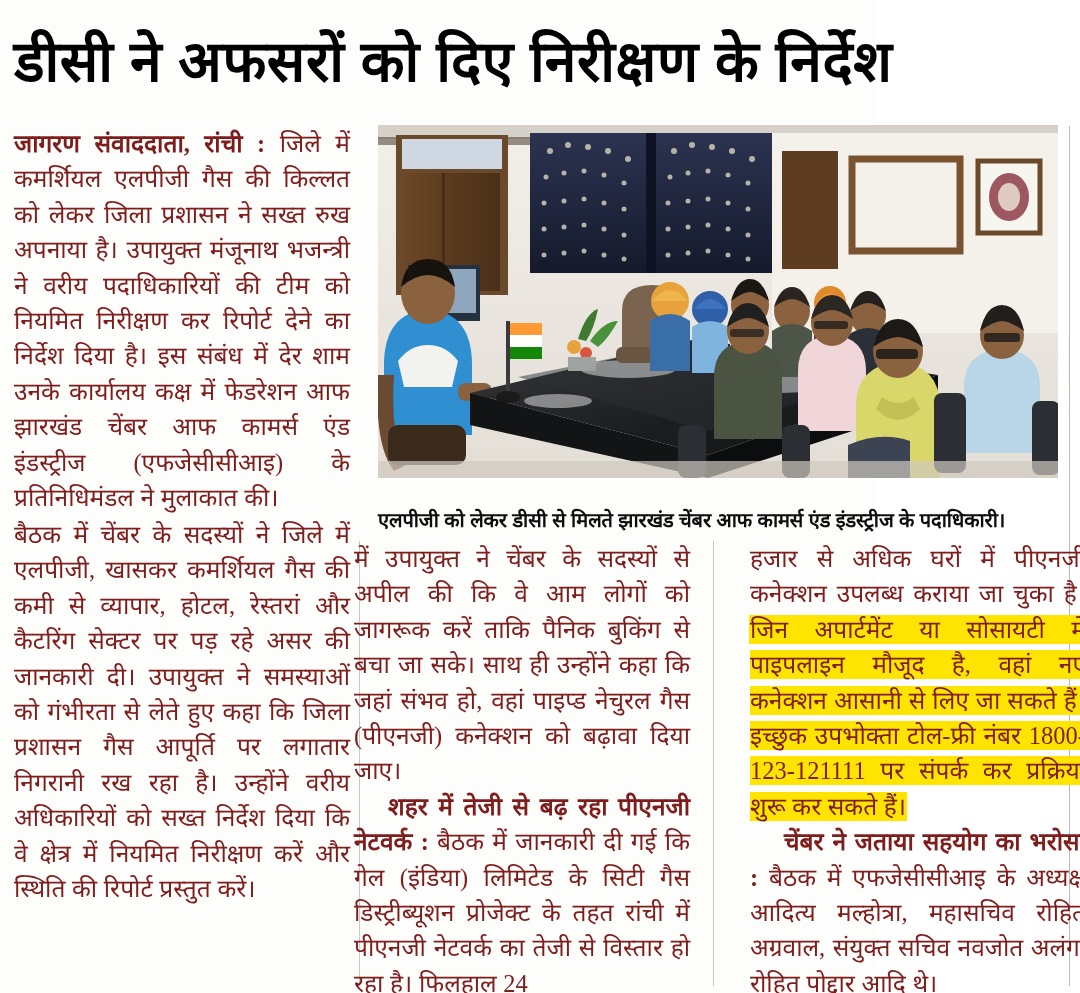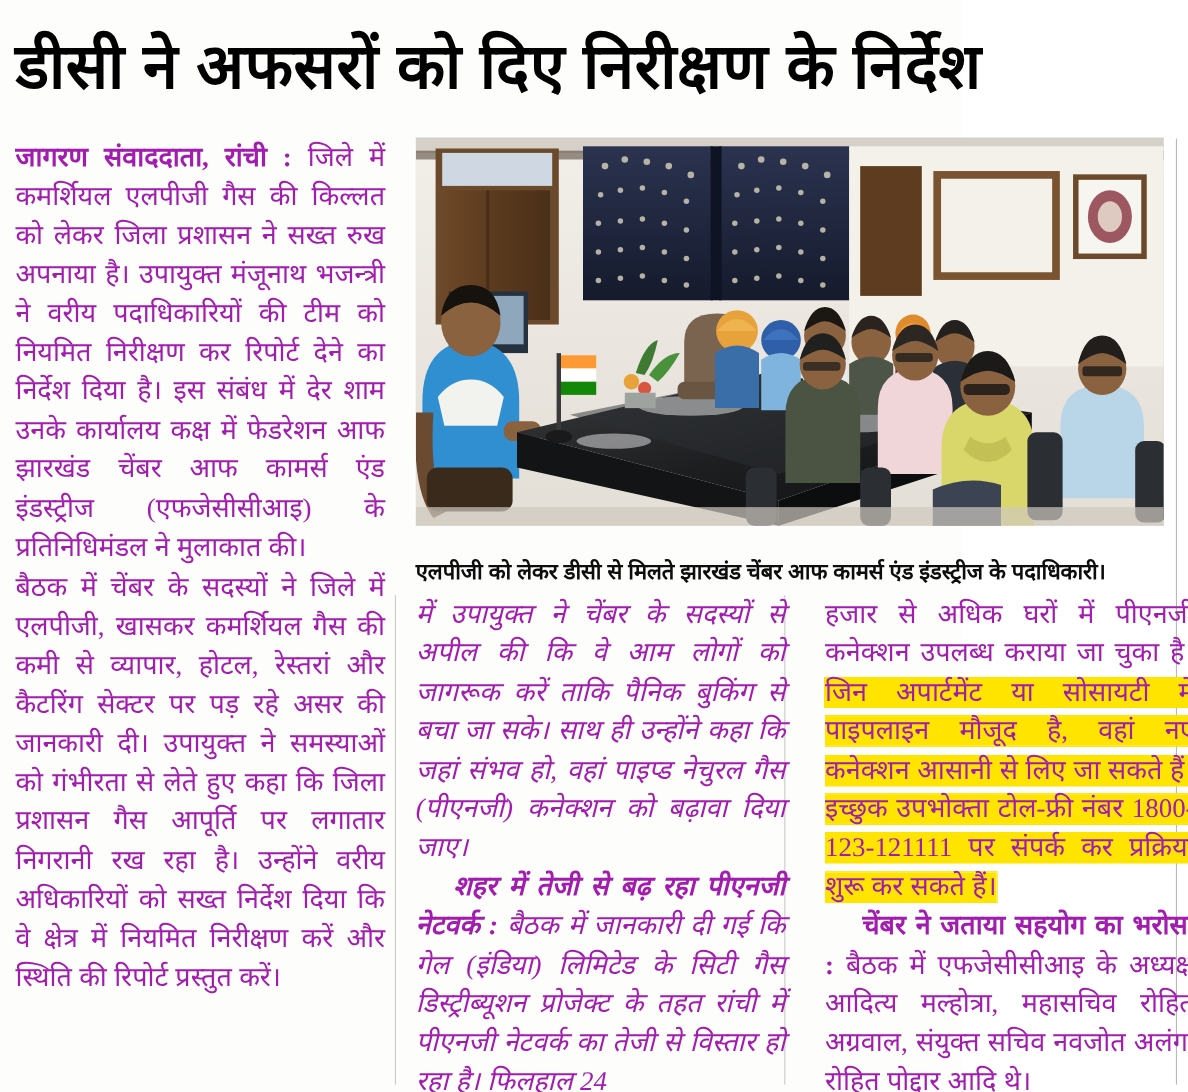--- a/index.html
+++ b/index.html
@@ -51,21 +51,21 @@
     height: 860px;
   }
 
   .col {
     position: absolute;
     top: 0;
     width: 336px;
     height: 860px;
   }
   .col-1 { left: 0px; }
-  .col-2 { left: 364px; font-style: italic; }
+  .col-2 { left: 340px; }
   .col-3 { left: 708px; margin-left: 28px; }
 
   .vrule {
     position: absolute;
     top: 415px;
     width: 1px;
     height: 445px;
     background: #c9c9c9;
   }
   .vrule-a { left: 345px; }
@@ -79,21 +79,21 @@
     background: #b8b8b8;
   }
 
   
   .body-text {
     font-family: "Liberation Serif", "DejaVu Serif", serif;
     font-size: 24.5px;
     line-height: 35.4px;
     text-align: justify;
     text-justify: inter-word;
-    color: #a21caf;
+    color: #7f1d1d;
     margin: 0;
     word-spacing: 0.5px;
   }
   .body-text b, .lead-in {
     font-weight: bold;
   }
   .indent { text-indent: 34px; }
 
   .para { margin: 0 0 0 0; }
 

